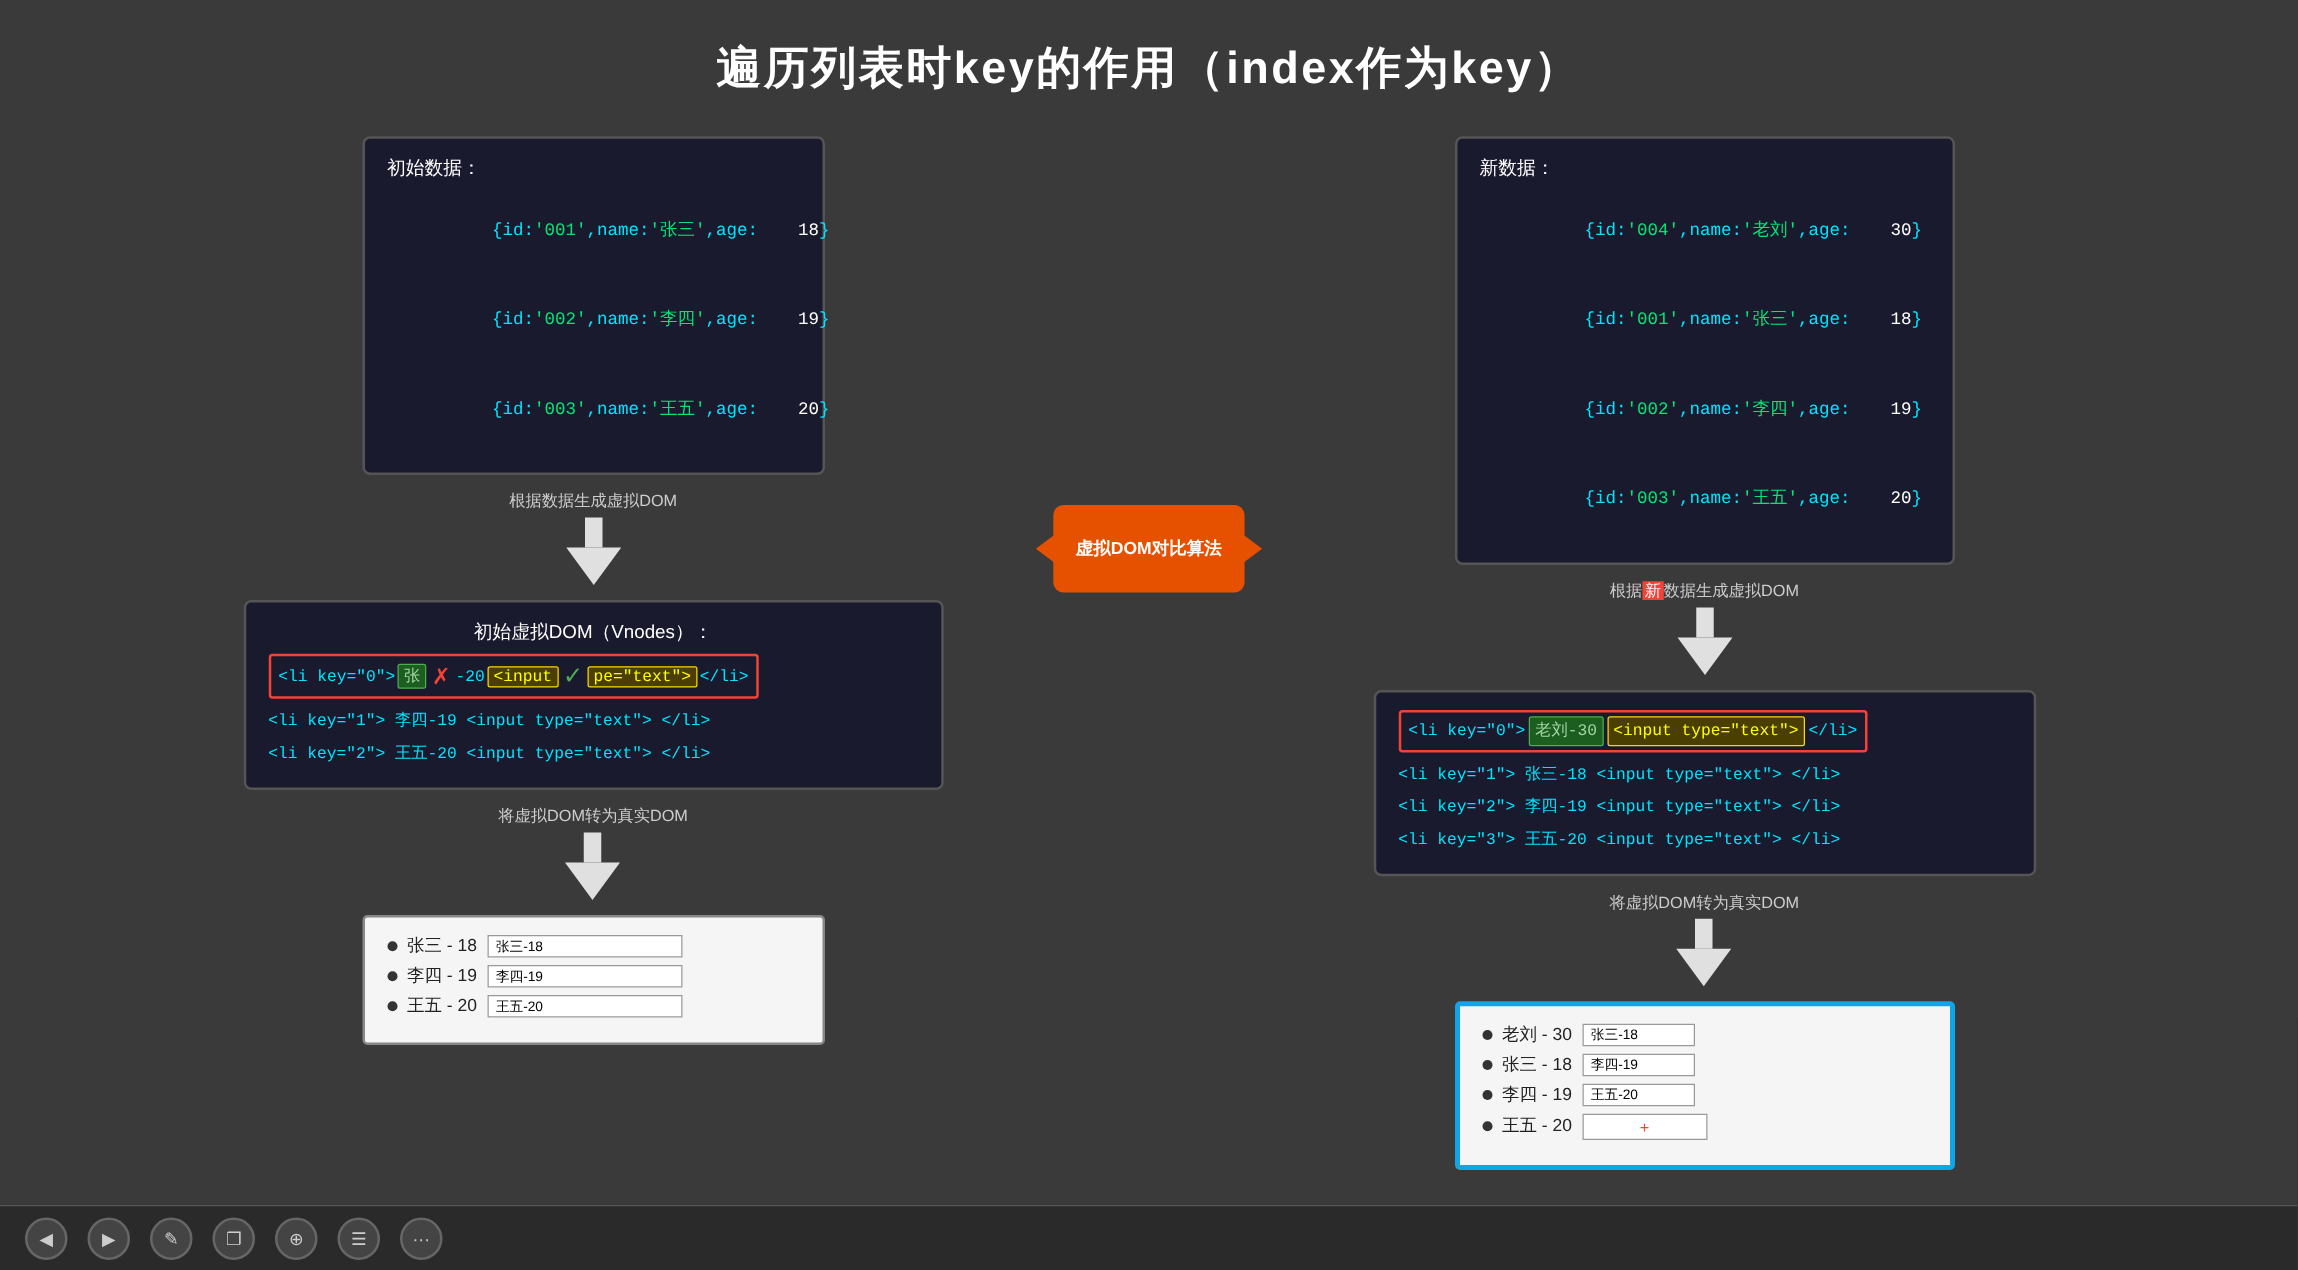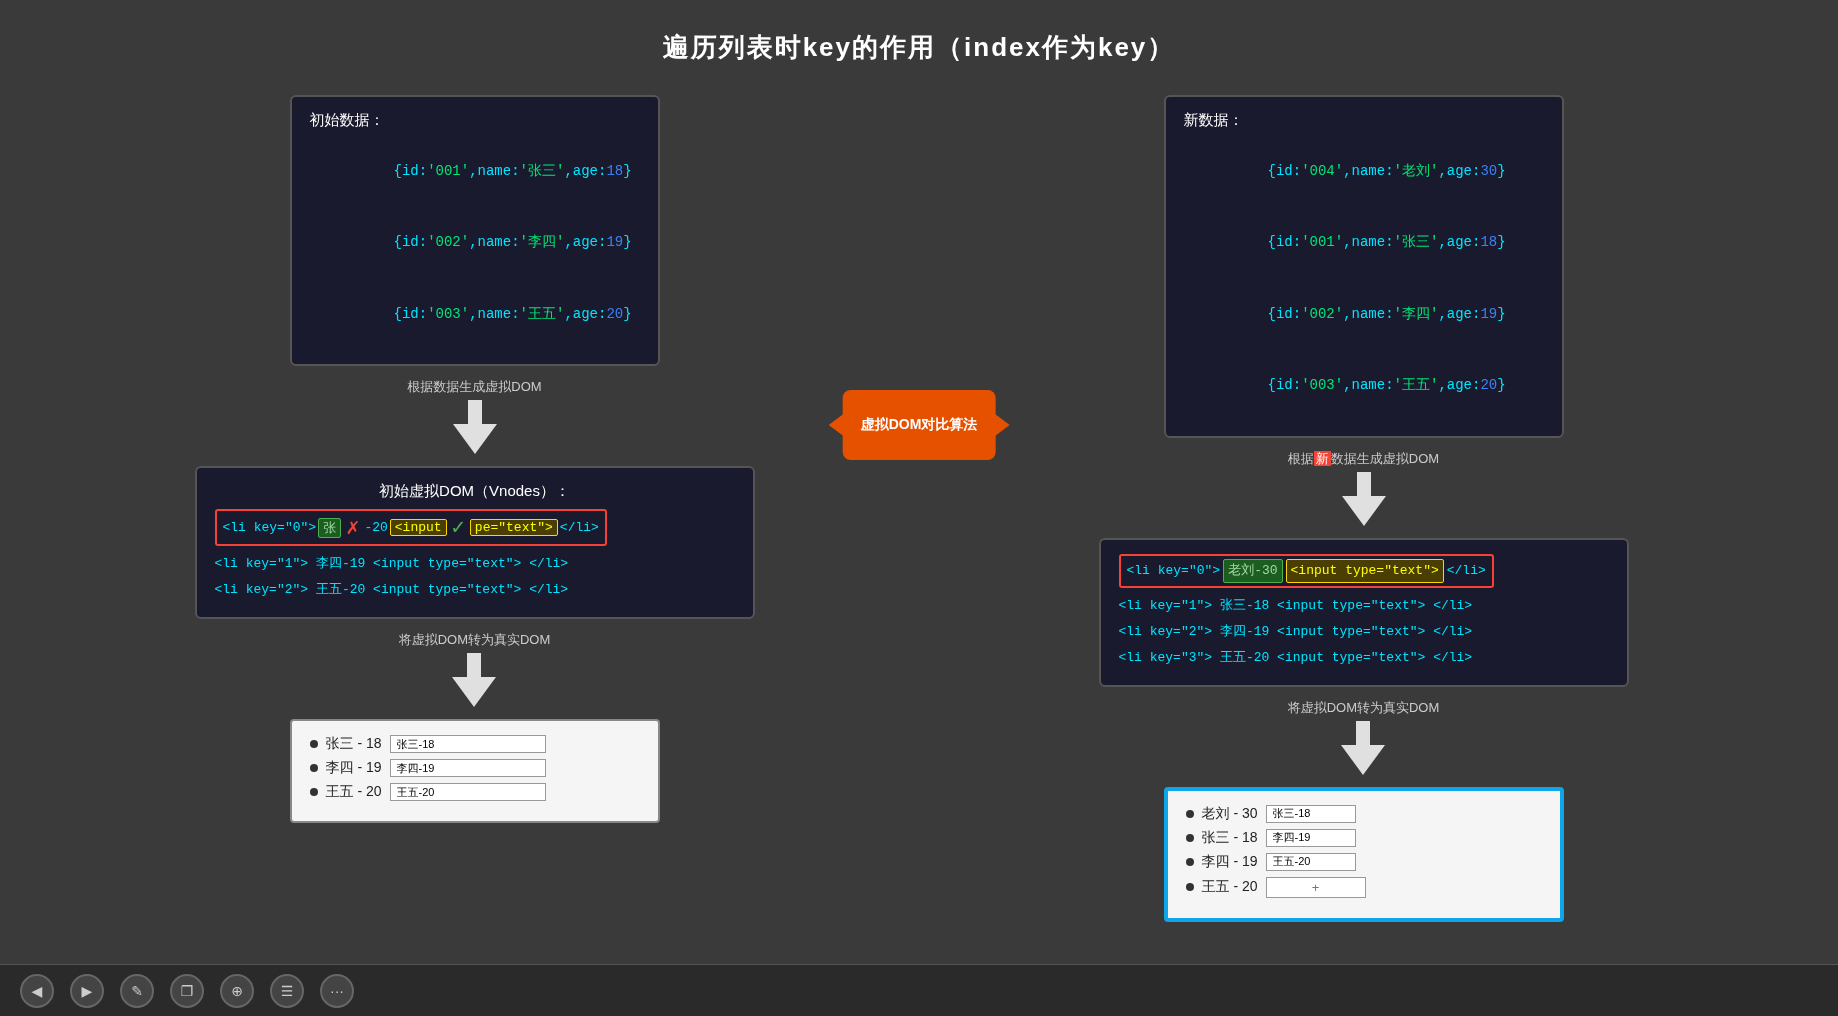--- a/index.html
+++ b/index.html
@@ -15,21 +15,21 @@
     .main-container {
       width: 1838px;
       height: 1016px;
       background: #3a3a3a;
       position: relative;
       padding: 30px 50px;
     }
 
     .title {
       text-align: center;
-      font-size: 26px;
+      font-size: 36px;
       font-weight: bold;
       color: #ffffff;
       margin-bottom: 30px;
       letter-spacing: 2px;
     }
 
     .left-column {
       flex: 1;
       display: flex;
       flex-direction: column;
@@ -63,21 +63,21 @@
       font-family: 'Microsoft YaHei', sans-serif;
     }
 
     .code-line {
       line-height: 1.7;
       white-space: pre;
     }
 
     .cyan { color: #00e5ff; }
     .green { color: #00e676; }
-    .orange { color: #3b82f6; }
+    .orange { color: #ffffff; margin-left: 32px; }
 
     .arrow-down {
       display: flex;
       flex-direction: column;
       align-items: center;
       margin: 12px 0;
     }
 
     .arrow-label {
       color: #cccccc;

